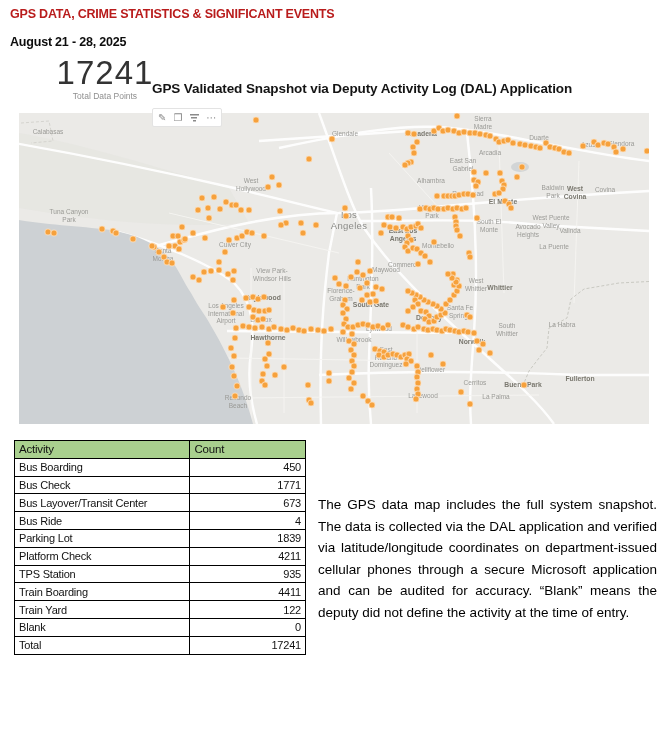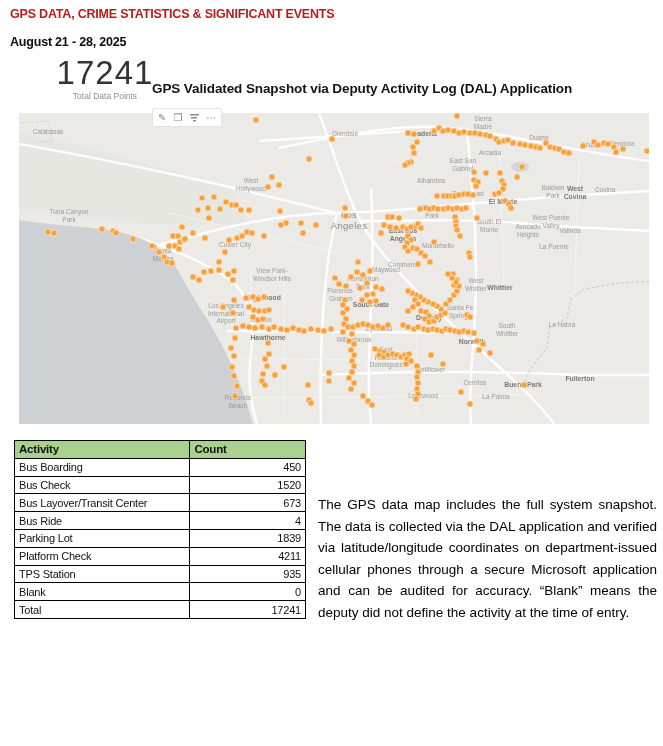--- a/index.html
+++ b/index.html
@@ -25,21 +25,21 @@
 
   .map-toolbar{position:absolute;left:152px;top:108px;height:17px;padding:0 5px;background:#fff;border:1px solid #e3e3e3;border-radius:2px;display:flex;align-items:center;gap:7px;z-index:5;}
   .tb-icon{color:#8a8a8a;font-size:10px;line-height:10px;cursor:pointer;display:inline-block;}
   .icon-filter{width:10px;height:9px;background:
     linear-gradient(#8a8a8a,#8a8a8a) 50% 1px/9px 1.5px no-repeat,
     linear-gradient(#8a8a8a,#8a8a8a) 50% 4px/6px 1.5px no-repeat,
     linear-gradient(#8a8a8a,#8a8a8a) 50% 7px/3px 1.5px no-repeat;}
 
   table.activity{position:absolute;left:14px;top:440px;width:292px;border-collapse:collapse;font-size:11px;letter-spacing:-0.2px;}
   table.activity th,table.activity td{border:1.2px solid #000;padding:1px 4px;height:14.8px;}
-  table.activity th{background:#A9D08E;text-align:left;font-weight:bold;font-size:11.5px;}
+  table.activity th{background:#A9D08E;text-align:left;font-weight:normal;font-size:11.5px;}
   table.activity td.num{text-align:right;}
   table.activity col.c1{width:176px;}
   table.activity col.c2{width:116px;}
 
   .body-text{position:absolute;left:318px;top:494px;width:339px;font-size:13.5px;line-height:1.6;text-align:justify;color:#000;}
 </style>
 </head>
 <body>
 
 <div class="doc-title">GPS DATA, CRIME STATISTICS &amp; SIGNIFICANT EVENTS</div>
@@ -551,21 +551,21 @@
       <th>Count</th>
     </tr>
   </thead>
   <tbody>
       <tr>
         <td>Bus Boarding</td>
         <td class="num">450</td>
       </tr>
       <tr>
         <td>Bus Check</td>
-        <td class="num">1520</td>
+        <td class="num">1771</td>
       </tr>
       <tr>
         <td>Bus Layover/Transit Center</td>
         <td class="num">673</td>
       </tr>
       <tr>
         <td>Bus Ride</td>
         <td class="num">4</td>
       </tr>
       <tr>
@@ -574,20 +574,28 @@
       </tr>
       <tr>
         <td>Platform Check</td>
         <td class="num">4211</td>
       </tr>
       <tr>
         <td>TPS Station</td>
         <td class="num">935</td>
       </tr>
       <tr>
+        <td>Train Boarding</td>
+        <td class="num">4411</td>
+      </tr>
+      <tr>
+        <td>Train Yard</td>
+        <td class="num">122</td>
+      </tr>
+      <tr>
         <td>Blank</td>
         <td class="num">0</td>
       </tr>
       <tr>
         <td>Total</td>
         <td class="num">17241</td>
       </tr>
     </tbody>
 </table>
 

